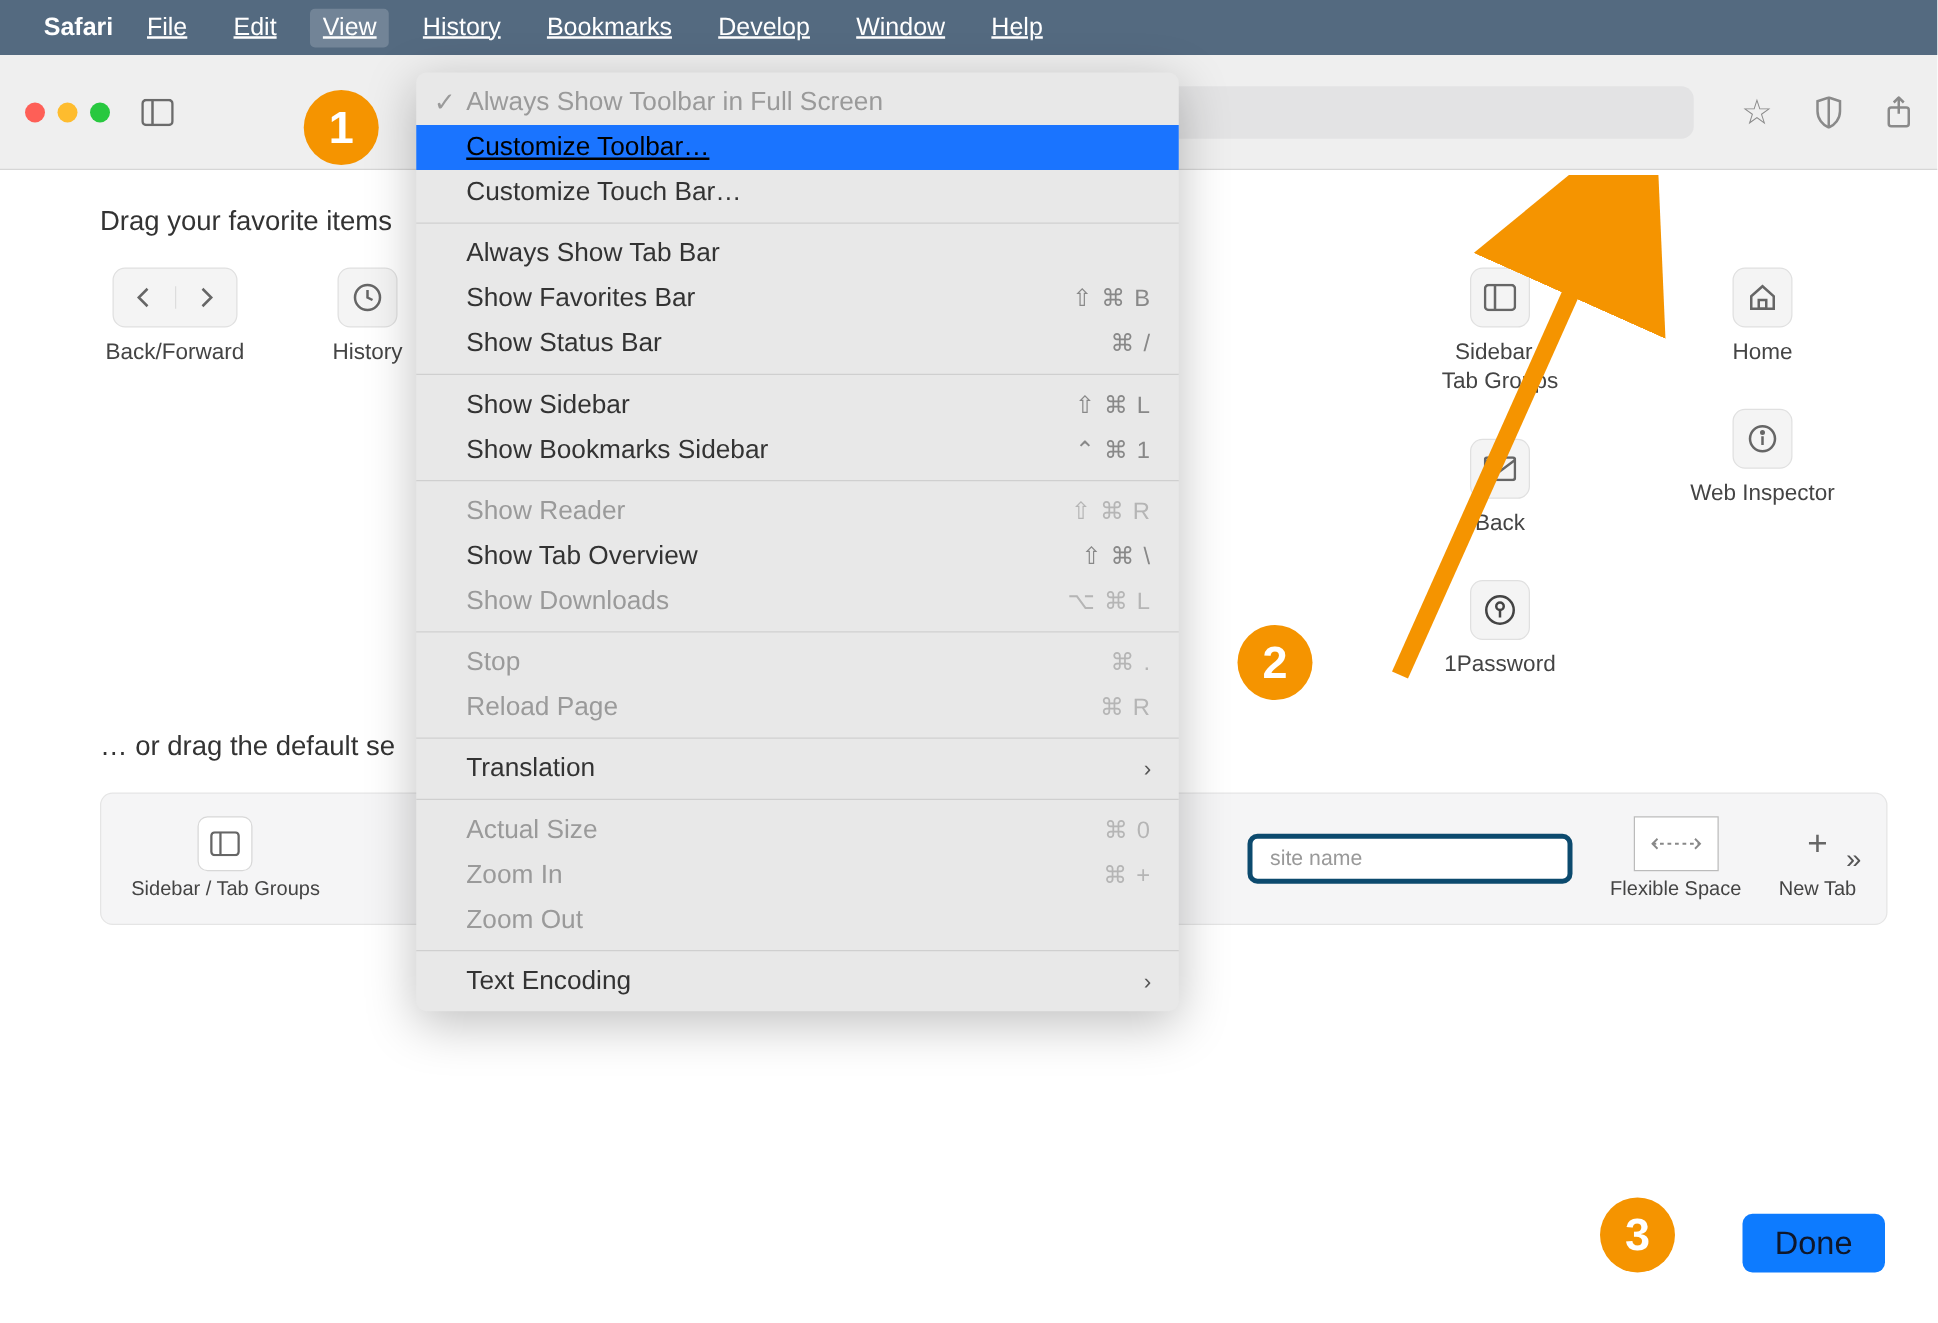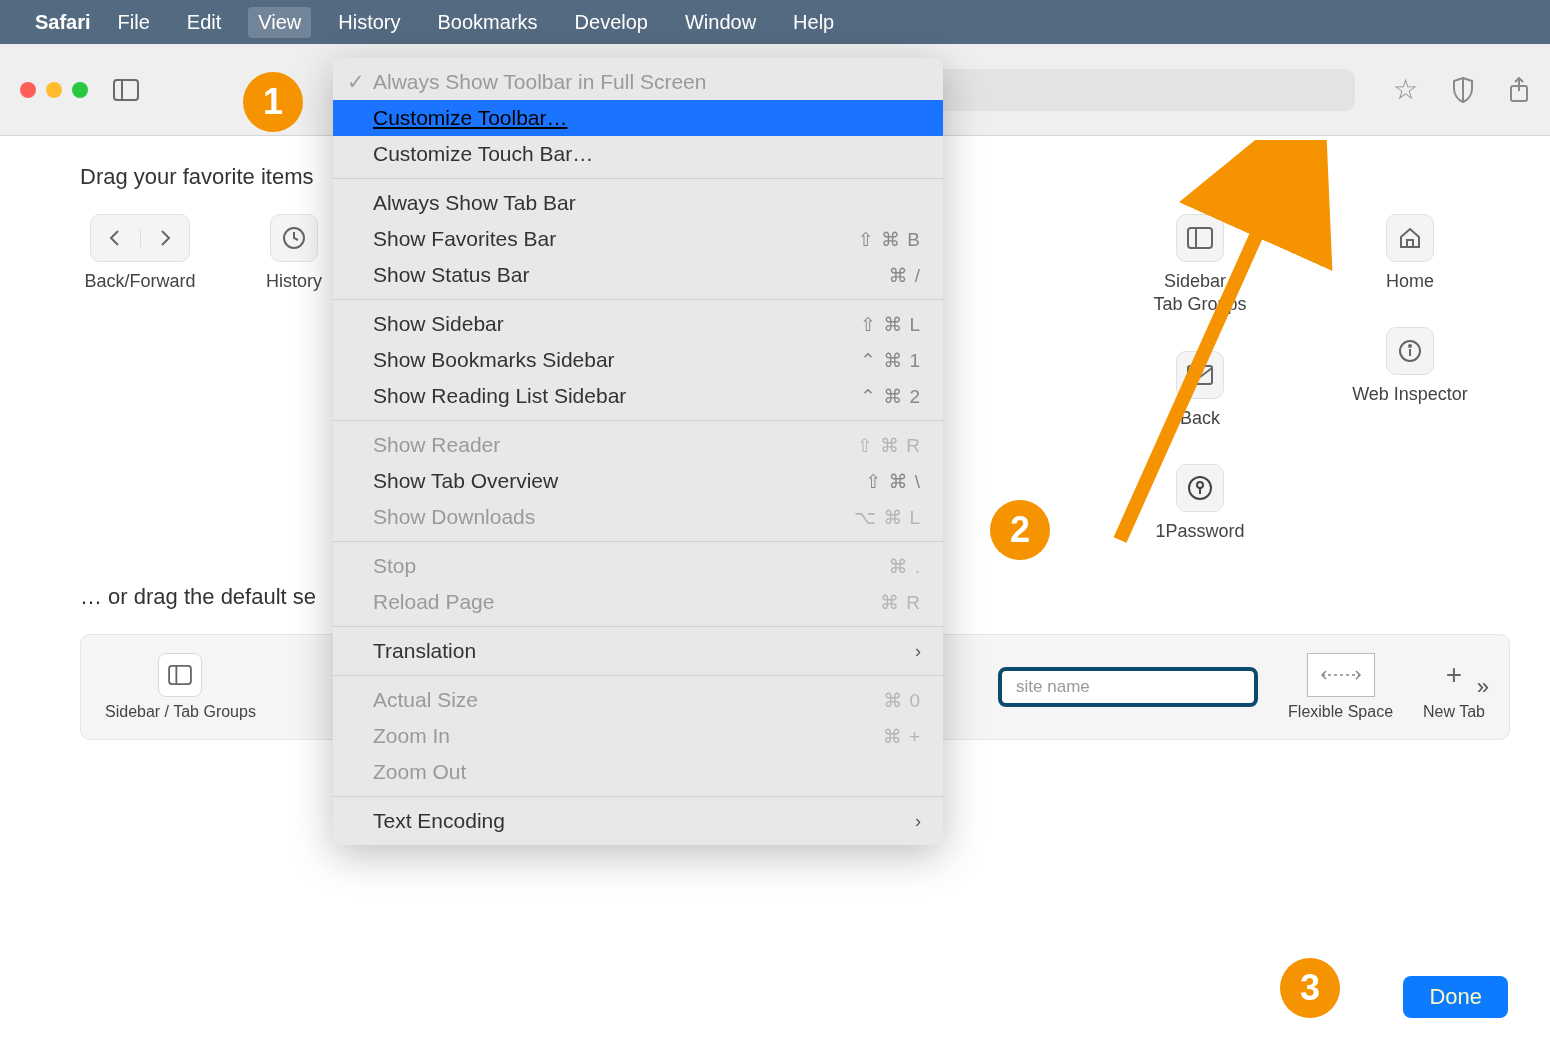--- a/index.html
+++ b/index.html
@@ -30,20 +30,21 @@
     .menubar .apple-logo {
       font-size: 24px;
     }
     .menubar .app-name {
       font-weight: 700;
     }
     .menubar .menu-item {
       cursor: default;
       padding: 4px 10px;
       border-radius: 4px;
+      text-decoration: underline;
     }
     .menubar .menu-item.active {
       background: rgba(255,255,255,0.18);
     }
     
     .toolbar {
       background: #efefef;
       border-bottom: 1px solid #d6d6d6;
       height: 92px;
       display: flex;
@@ -254,25 +255,25 @@
       position: absolute;
       right: 20px;
       font-size: 22px;
       color: #555;
     }
     .done-button {
       position: absolute;
       right: 42px;
       bottom: 40px;
       background: #0d7bff;
-      color: #fef9c3;
+      color: #0f172a;
       border: none;
       border-radius: 8px;
       padding: 8px 26px;
-      font-size: 22px;
+      font-size: 26px;
       font-weight: 500;
       cursor: pointer;
     }
     
     .badge {
       position: absolute;
       width: 60px;
       height: 60px;
       border-radius: 50%;
       background: #f59400;
@@ -386,24 +387,20 @@
     </div>
     <div class="dropdown-sep"></div>
     <div class="dropdown-item">
       <span>Show Sidebar</span>
       <span class="shortcut">⇧ ⌘ L</span>
     </div>
     <div class="dropdown-item">
       <span>Show Bookmarks Sidebar</span>
       <span class="shortcut">⌃ ⌘ 1</span>
     </div>
-    <div class="dropdown-item">
-      <span>Show Reading List Sidebar</span>
-      <span class="shortcut">⌃ ⌘ 2</span>
-    </div>
     <div class="dropdown-sep"></div>
     <div class="dropdown-item disabled">
       <span>Show Reader</span>
       <span class="shortcut">⇧ ⌘ R</span>
     </div>
     <div class="dropdown-item">
       <span>Show Tab Overview</span>
       <span class="shortcut">⇧ ⌘ \</span>
     </div>
     <div class="dropdown-item disabled">

